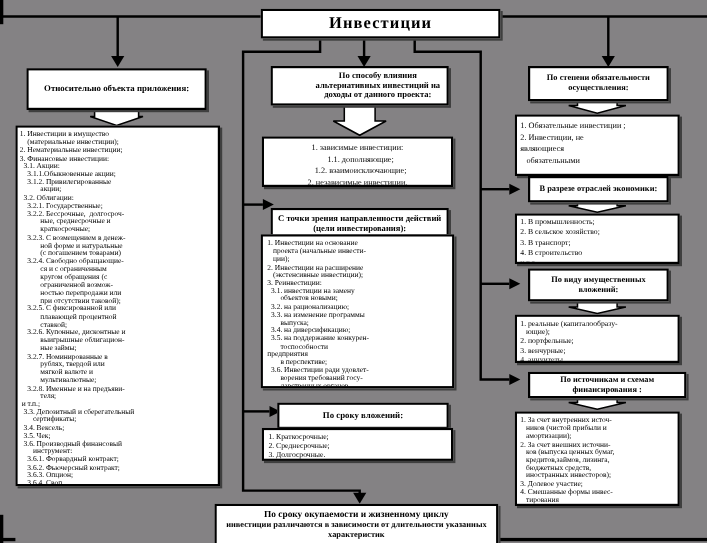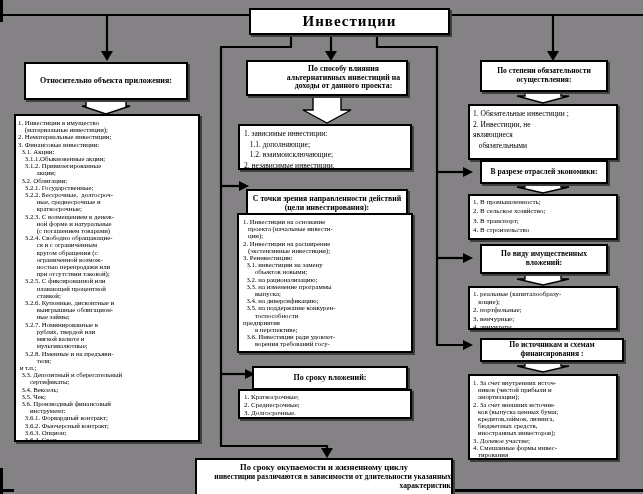--- a/index.html
+++ b/index.html
@@ -13,21 +13,21 @@
   .list{white-space:pre;overflow:hidden;}
   .ln{white-space:pre;}
   .f68 .ln{font-size:6.8px;line-height:7.2px;}
   .f70 .ln{font-size:7px;line-height:8.2px;}
   .f75 .ln{font-size:7.5px;line-height:10.5px;}
   .f70b .ln{font-size:7px;line-height:9.3px;}
   #title-box{display:flex;align-items:center;justify-content:center;
              font-weight:bold;font-size:15px;letter-spacing:1px;}
   #bottom-box{text-align:center;padding-top:2px;}
   #bottom-box .b1{font-weight:bold;font-size:8.5px;line-height:10px;}
-  #bottom-box .b2{font-weight:bold;font-size:7.6px;line-height:9px;text-align:right;}
+  #bottom-box .b2{font-weight:bold;font-size:7.6px;line-height:9px;}
   .edge{position:absolute;background:#000;z-index:0;}
 </style>
 </head>
 <body>
 
 <div id="canvas">
 
   <div class="edge" style="left:0;top:0;width:3px;height:22px;"></div>
   <div class="edge" style="left:0;top:468px;width:3px;height:26px;"></div>
   <div class="edge" style="left:449px;top:489px;width:194px;height:3px;"></div>
@@ -62,33 +62,33 @@
       <polygon points="313,96 341,96 341,110 351,110 327,123 303,110 313,110"></polygon>
       <polygon points="309,203 345,203 345,206 353,206 327,212 301,206 309,206"></polygon>
       <polygon points="311,390 343,390 343,398 351,398 327,406 303,398 311,398"></polygon>
       <polygon points="525,92 561,92 561,96 569,96 543,103 517,96 525,96"></polygon>
       <polygon points="525,184 561,184 561,187 569,187 543,193 517,187 525,187"></polygon>
       <polygon points="525,274 561,274 561,279 569,279 543,285 517,279 525,279"></polygon>
       <polygon points="525,361 561,361 561,366 569,366 543,372 517,366 525,366"></polygon>
     </g>
   </svg>
 
-  <div class="box" id="title-box" style="left:249px;top:8px;width:201px;height:27px;">
+  <div class="box" id="title-box" style="left:237px;top:8px;width:218px;height:27px;">
     <span>Инвестиции</span>
   </div>
 
   <div class="box hdr" style="left:24px;top:62px;width:164px;height:38px;font-size:8px;">
     <span>Относительно объекта приложения:</span>
   </div>
   <div class="box list f68" style="left:14px;top:114px;width:186px;height:328px;padding:3px 2px;"><div class="ln">1. Инвестиции в имущество</div><div class="ln">    (материальные инвестиции);</div><div class="ln">2. Нематериальные инвестиции;</div><div class="ln">3. Финансовые инвестиции:</div><div class="ln">  3.1. Акции:</div><div class="ln">    3.1.1.Обыкновенные акции;</div><div class="ln">    3.1.2. Привилегированные</div><div class="ln">           акции;</div><div class="ln">  3.2. Облигации:</div><div class="ln">    3.2.1. Государственные;</div><div class="ln">    3.2.2. Бессрочные,  долгосроч-</div><div class="ln">           ные, среднесрочные и</div><div class="ln">           краткосрочные;</div><div class="ln">    3.2.3. С возмещением в денеж-</div><div class="ln">           ной форме и натуральные</div><div class="ln">           (с погашением товарами)</div><div class="ln">    3.2.4. Свободно обращающие-</div><div class="ln">           ся и с ограниченным</div><div class="ln">           кругом обращения (с</div><div class="ln">           ограниченной возмож-</div><div class="ln">           ностью перепродажи или</div><div class="ln">           при отсутствии таковой);</div><div class="ln">    3.2.5. С фиксированной или</div><div class="ln">           плавающей процентной</div><div class="ln">           ставкой;</div><div class="ln">    3.2.6. Купонные, дисконтные и</div><div class="ln">           выигрышные облигацион-</div><div class="ln">           ные займы;</div><div class="ln">    3.2.7. Номинированные в</div><div class="ln">           рублях, твердой или</div><div class="ln">           мягкой валюте и</div><div class="ln">           мультивалютные;</div><div class="ln">    3.2.8. Именные и на предъяви-</div><div class="ln">           теля;</div><div class="ln"> и т.п.;</div><div class="ln">  3.3. Депозитный и сберегательный</div><div class="ln">       сертификаты;</div><div class="ln">  3.4. Вексель;</div><div class="ln">  3.5. Чек;</div><div class="ln">  3.6. Производный финансовый</div><div class="ln">       инструмент:</div><div class="ln">    3.6.1. Форвардный контракт;</div><div class="ln">    3.6.2. Фьючерсный контракт;</div><div class="ln">    3.6.3. Опцион;</div><div class="ln">    3.6.4. Своп.</div></div>
 
   <div class="box hdr" style="left:246px;top:60px;width:162px;height:36px;font-size:7.8px;padding-left:36px;">
     <span>По способу влияния альтернативных инвестиций на доходы от данного проекта:</span>
   </div>
-  <div class="box list f75" style="left:238px;top:124px;width:174px;height:46px;padding:3px 4px;"><div class="ln">1. зависимые инвестиции:</div><div class="ln">   1.1. дополняющие;</div><div class="ln">   1.2. взаимоисключающие;</div><div class="ln">2. независимые инвестиции.</div></div>
+  <div class="box list f75" style="left:238px;top:124px;width:174px;height:46px;padding:3px 4px;text-align:center;"><div class="ln">1. зависимые инвестиции:</div><div class="ln">   1.1. дополняющие;</div><div class="ln">   1.2. взаимоисключающие;</div><div class="ln">2. независимые инвестиции.</div></div>
 
   <div class="box hdr" style="left:246px;top:173px;width:162px;height:30px;font-size:7.8px;margin-top:16px;">
     <span>С точки зрения направленности действий (цели инвестирования):</span>
   </div>
   <div class="box list f68" style="left:237px;top:213px;width:176px;height:140px;padding:3px 4px;"><div class="ln">1. Инвестиции на основание</div><div class="ln">   проекта (начальные инвести-</div><div class="ln">   ции);</div><div class="ln">2. Инвестиции на расширение</div><div class="ln">   (экстенсивные инвестиции);</div><div class="ln">3. Реинвестиции:</div><div class="ln">  3.1. инвестиции на замену</div><div class="ln">       объектов новыми;</div><div class="ln">  3.2. на рационализацию;</div><div class="ln">  3.3. на изменение программы</div><div class="ln">       выпуска;</div><div class="ln">  3.4. на диверсификацию;</div><div class="ln">  3.5. на поддержание конкурен-</div><div class="ln">       тоспособности</div><div class="ln">предприятия</div><div class="ln">       в перспективе;</div><div class="ln">  3.6. Инвестиции ради удовлет-</div><div class="ln">       ворения требований госу-</div><div class="ln">       дарственных органов.</div></div>
 
   <div class="box hdr" style="left:252px;top:366px;width:156px;height:24px;font-size:8px;">
     <span>По сроку вложений:</span>
   </div>
   <div class="box list f70" style="left:238px;top:389px;width:174px;height:30px;padding:2px 4px;"><div class="ln">1. Краткосрочные;</div><div class="ln">2. Среднесрочные;</div><div class="ln">3. Долгосрочные.</div></div>

